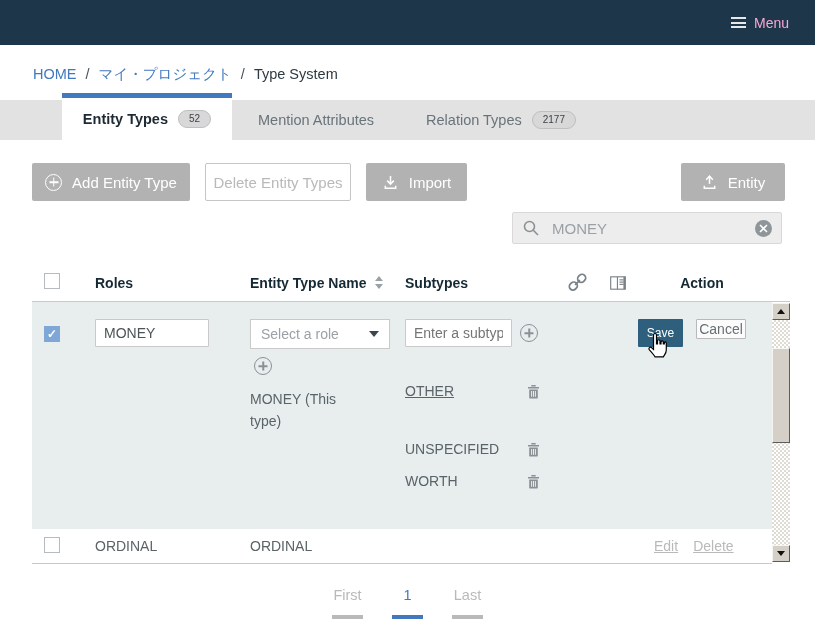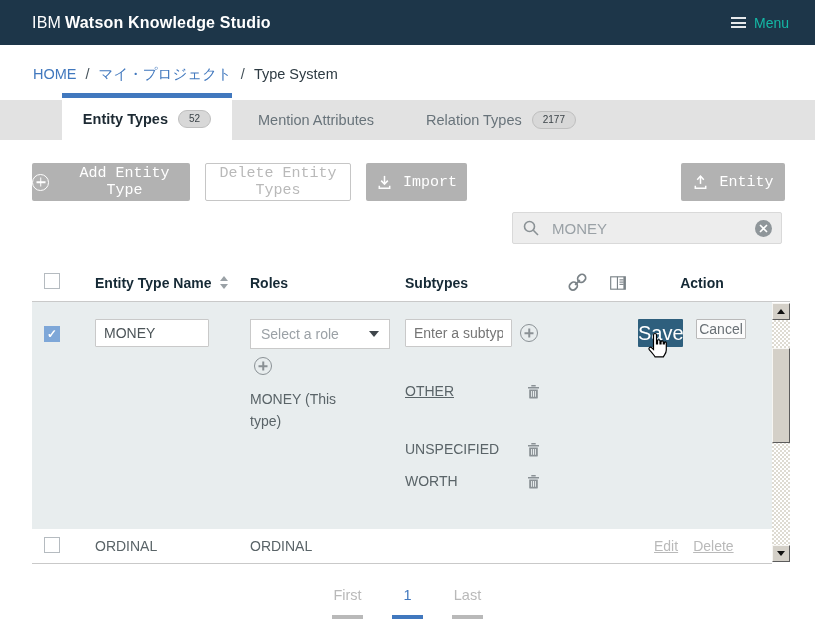--- a/index.html
+++ b/index.html
@@ -4,21 +4,21 @@
 <style>
   * { margin:0; padding:0; box-sizing:border-box; }
   html,body { width:815px; height:635px; overflow:hidden; background:#fff;
     font-family:"Liberation Sans", sans-serif; color:#152935; }
 
   
   .appbar { height:45px; background:#1d3649; display:flex; align-items:center;
     padding:0 26px 0 32px; }
   .brand { color:#fff; font-size:16px; letter-spacing:.2px; }
   .brand .rest { font-weight:bold; margin-left:4px; }
-  .menu { margin-left:auto; display:flex; align-items:center; gap:8px; color:#14b8a6;
+  .menu { margin-left:auto; display:flex; align-items:center; gap:8px; color:#f9a8d4;
     font-size:14px; cursor:pointer; }
   .hamburger { display:inline-flex; flex-direction:column; gap:2.5px; }
   .hamburger i { width:15px; height:2px; background:#e6e9eb; }
 
   
   .crumbbar { padding:20px 0 0 33px; height:55px; font-size:14.5px; }
   .crumbbar a { color:#4178be; text-decoration:none; cursor:pointer; }
   .crumb-sep { color:#45525a; margin:0 5px; }
   .crumb-current { color:#2d3a42; }
 
@@ -28,21 +28,21 @@
     padding:0 26px; cursor:pointer; white-space:nowrap; }
   .tab.active { background:#fff; margin-top:-7px; border-top:5px solid #4178be;
     color:#1d2a33; font-weight:bold; width:170px; justify-content:center; padding:0; }
   .badge { background:#d8d8d8; border:1px solid #bfbfbf; border-radius:13px;
     font-size:10px; font-weight:normal; color:#3c4449; padding:3px 10px; line-height:1; }
 
   
   .toolbar { display:flex; margin:23px 30px 0 32px; }
   .btn { height:38px; border:none; border-radius:2px; font-size:15px; cursor:pointer;
     display:inline-flex; align-items:center; justify-content:center; gap:10px;
-    font-family:Liberation Mono, monospace; }
+    font-family:Liberation Sans, sans-serif; }
   .btn.gray { background:#b2b2b2; color:#fff; }
   .btn.add { width:158px; }
   .btn.delete { width:146px; margin-left:15px; background:#fff;
     border:1px solid #c6c6c6; color:#b9b9b9; }
   .btn.import { width:101px; margin-left:15px; }
   .btn.export { width:104px; margin-left:auto; }
   .plus-circle-w { width:17px; height:17px; border:1.5px solid #fff; border-radius:50%;
     position:relative; flex:0 0 auto; }
   .plus-circle-w::before, .plus-circle-w::after { content:""; position:absolute;
     background:#fff; left:50%; top:50%; }
@@ -106,21 +106,21 @@
   .subtype-input { width:107px; }
   .subtype-list { margin-top:33px; width:135px; }
   .subtype-item { display:flex; align-items:center; justify-content:space-between;
     height:22px; font-size:14px; color:#5a6468; }
   .subtype-item.first { margin-bottom:36px;text-decoration:underline; }
   .subtype-item.mid { margin-bottom:10px; }
   .trash { cursor:pointer; display:inline-flex; }
   .save-cancel { display:flex; gap:13px; margin-top:17px; padding-left:6px;
     position:relative; }
   .btn-save { width:45px; height:28px; background:#2e5f7d; color:#fff; border:none;
-    font-size:20px; border-radius:1px; cursor:pointer;
+    font-size:12px; border-radius:1px; cursor:pointer;
     font-family:"Liberation Sans", sans-serif; }
   .btn-cancel { width:50px; height:20px; background:#fbfbfb; color:#697075;
     border:1px solid #b9b9b9; font-size:14px; border-radius:1px; cursor:pointer;
     font-family:"Liberation Sans", sans-serif; }
   .cursor-hand { position:absolute; left:13px; top:13px; pointer-events:none; }
 
   
   .data-row { height:35px; align-items:center; border-bottom:1px solid #c9c9c9;
     font-size:14px; color:#5a6468; }
   .row-actions { display:flex; gap:15px; padding-left:22px; }
@@ -153,23 +153,20 @@
   .page-item { color:#b9b9b9; }
   .page-item.current { color:#4178be; }
   .page-item.current .bar { background:#4178be; }
 
   .icon { display:inline-flex; flex:0 0 auto; }
 </style>
 </head>
 <body>
 
 <div class="appbar">
-  <div class="brand">
-    <span>IBM</span><span class="rest">Watson Knowledge Studio</span>
-  </div>
   <div class="menu">
     <span class="hamburger">
         <i></i>
         <i></i>
         <i></i>
       </span>
     <span>Menu</span>
   </div>
 </div>
 
@@ -241,29 +238,29 @@
     </span>
   </div>
 </div>
 
 <div class="table-area">
 
   <div class="t-header">
     <div class="cols">
       <div><span class="checkbox"></span></div>
       <div class="th">
+          <span>Roles</span>
+        </div>
+      <div class="th">
         <span>Entity Type Name</span>
         <span class="sort">
             <i class="up"></i>
             <i class="down"></i>
           </span>
       </div>
-      <div class="th">
-          <span>Roles</span>
-        </div>
       <div class="th">
           <span>Subtypes</span>
         </div>
       <div class="hdr-icons">
         <span class="icon">
           <svg width="19" height="19" viewBox="0 0 16 16" fill="none" stroke="#7a8287" stroke-width="1.5">
               <rect x="1" y="8" width="7" height="6" rx="3" transform="rotate(-45 4.5 11)"></rect>
               <rect x="8" y="1.5" width="7" height="6" rx="3" transform="rotate(-45 11.5 4.5)"></rect>
               <path d="M6 10l4-4"></path>
             </svg>

